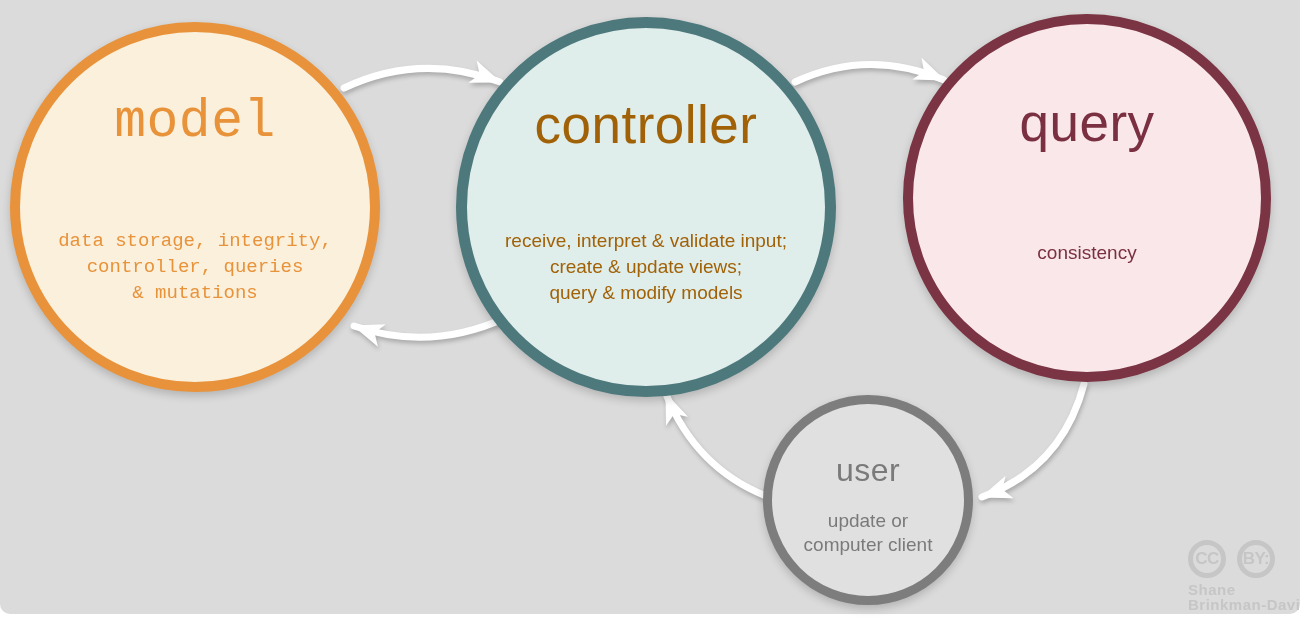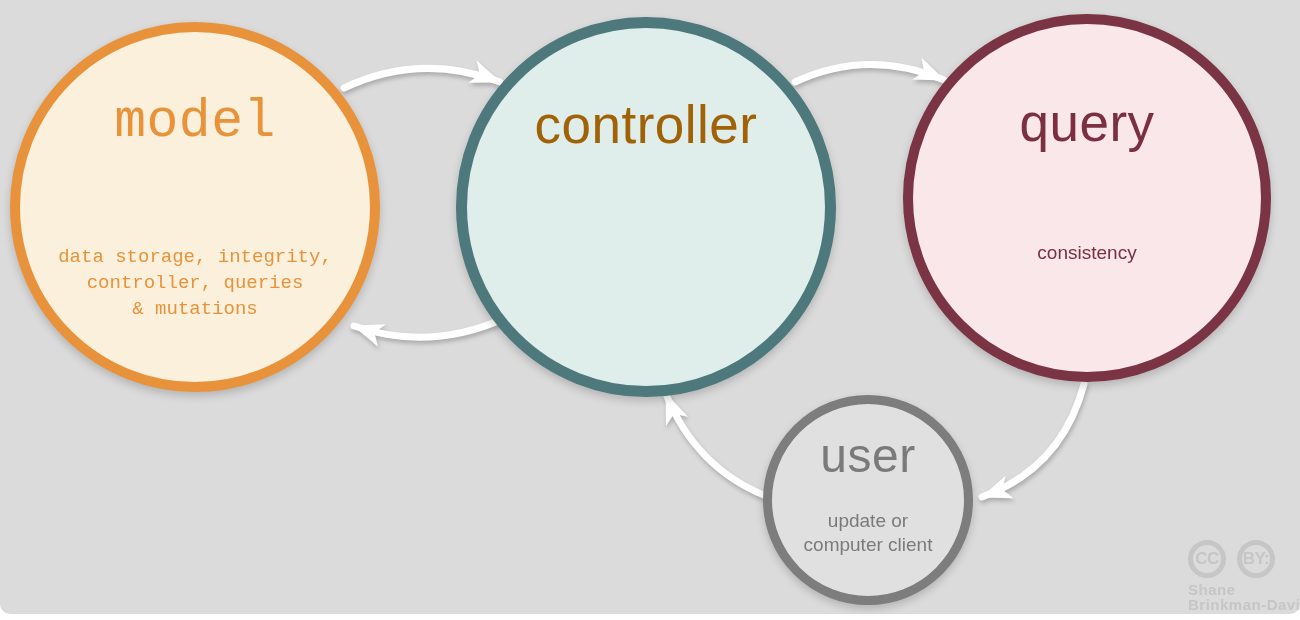--- a/index.html
+++ b/index.html
@@ -43,28 +43,28 @@
   .circle .title {
     position: absolute;
     left: 0; right: 0;
     font-size: 53px;
     line-height: 1;
     letter-spacing: 0.5px;
   }
   .node-model .title      { top: 64px; }
   .node-controller .title { top: 70px; }
   .node-view .title       { top: 72px; }
-  .node-user .title       { top: 28px; font-size: 48px; }
+  .node-user .title       { top: 50px; font-size: 32px; }
   .circle .desc {
     position: absolute;
     left: 0; right: 0;
     font-size: 19px;
     line-height: 26px;
   }
-  .node-model .desc      { top: 212px; }
+  .node-model .desc      { top: 196px; }
   .node-controller .desc { top: 200px; }
   .node-view .desc       { top: 216px; }
   .node-user .desc       { top: 105px; line-height: 24px; }
   .attribution {
     position: absolute;
     left: 1188px;
     top: 540px;
     width: 112px;
     font-weight: bold;
   }
@@ -114,20 +114,25 @@
     <div class="title">model</div>
     <div class="desc">
       <div>data storage, integrity,</div>
       <div>controller, queries</div>
       <div>&amp; mutations</div>
     </div>
   </div>
 
   <div class="circle node-controller" style="border-color: rgb(77, 120, 124); background: rgb(223, 237, 235); color: #a16207;">
     <div class="title">controller</div>
+    <div class="desc">
+      <div>receive, interpret &amp; validate input;</div>
+      <div>create &amp; update views;</div>
+      <div>query &amp; modify models</div>
+    </div>
   </div>
 
   <div class="circle node-view" style="border-color: rgb(122, 52, 67); background: rgb(249, 231, 233); color: rgb(122, 48, 64);">
     <div class="title">query</div>
     <div class="desc">
       <div>consistency</div>
     </div>
   </div>
 
   <div class="circle node-user" style="border-color: rgb(125, 125, 125); background: rgb(224, 224, 224); color: rgb(122, 122, 122);">

